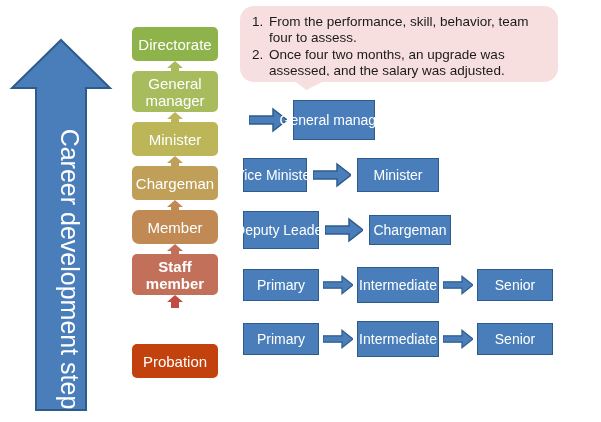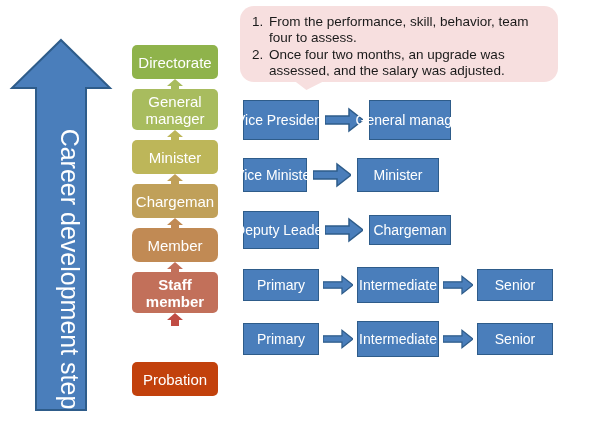--- a/index.html
+++ b/index.html
@@ -28,21 +28,21 @@
     font-size:25px;
     letter-spacing:0px;
     white-space:nowrap;
     transform:rotate(90deg);
     transform-origin:0 0;
     
     left:86px;top:44px;
   }
 
   
-  .ladder{position:absolute;left:132px;top:45px;width:86px;}
+  .ladder{position:absolute;left:132px;top:27px;width:86px;}
   .rung{
     position:relative;
     width:86px;
     border-radius:5px;
     color:#ffffff;
     font-size:15px;
     line-height:17px;
     text-align:center;
     display:flex;align-items:center;justify-content:center;
     box-sizing:border-box;
@@ -209,23 +209,20 @@
       </li>
       <li>
         <span class="num">2.</span>
         <span>Once four two months, an upgrade was assessed, and the salary was adjusted.</span>
       </li>
     </ul>
   </div>
   <div class="callout-tail"></div>
 
   <div class="flow-row" style="left:243px;top:100px;">
-    <div class="bbox" style="width: 76px; height: 40px; background: rgb(74, 126, 187); border-color: rgb(46, 92, 138);">
-      <span>Vice President</span>
-    </div>
     <span class="farrow" style="margin:0 6px;">
       <svg viewBox="0 0 38 30">
           <polygon points="0,11 24,11 24,4 38,15 24,26 24,19 0,19" fill="#4a7ebb" stroke="#2e5c8a" stroke-width="1.5"></polygon>
         </svg>
     </span>
     <div class="bbox" style="width: 82px; height: 40px; background: rgb(74, 126, 187); border-color: rgb(46, 92, 138);">
       <span>General manager</span>
     </div>
   </div>
 

